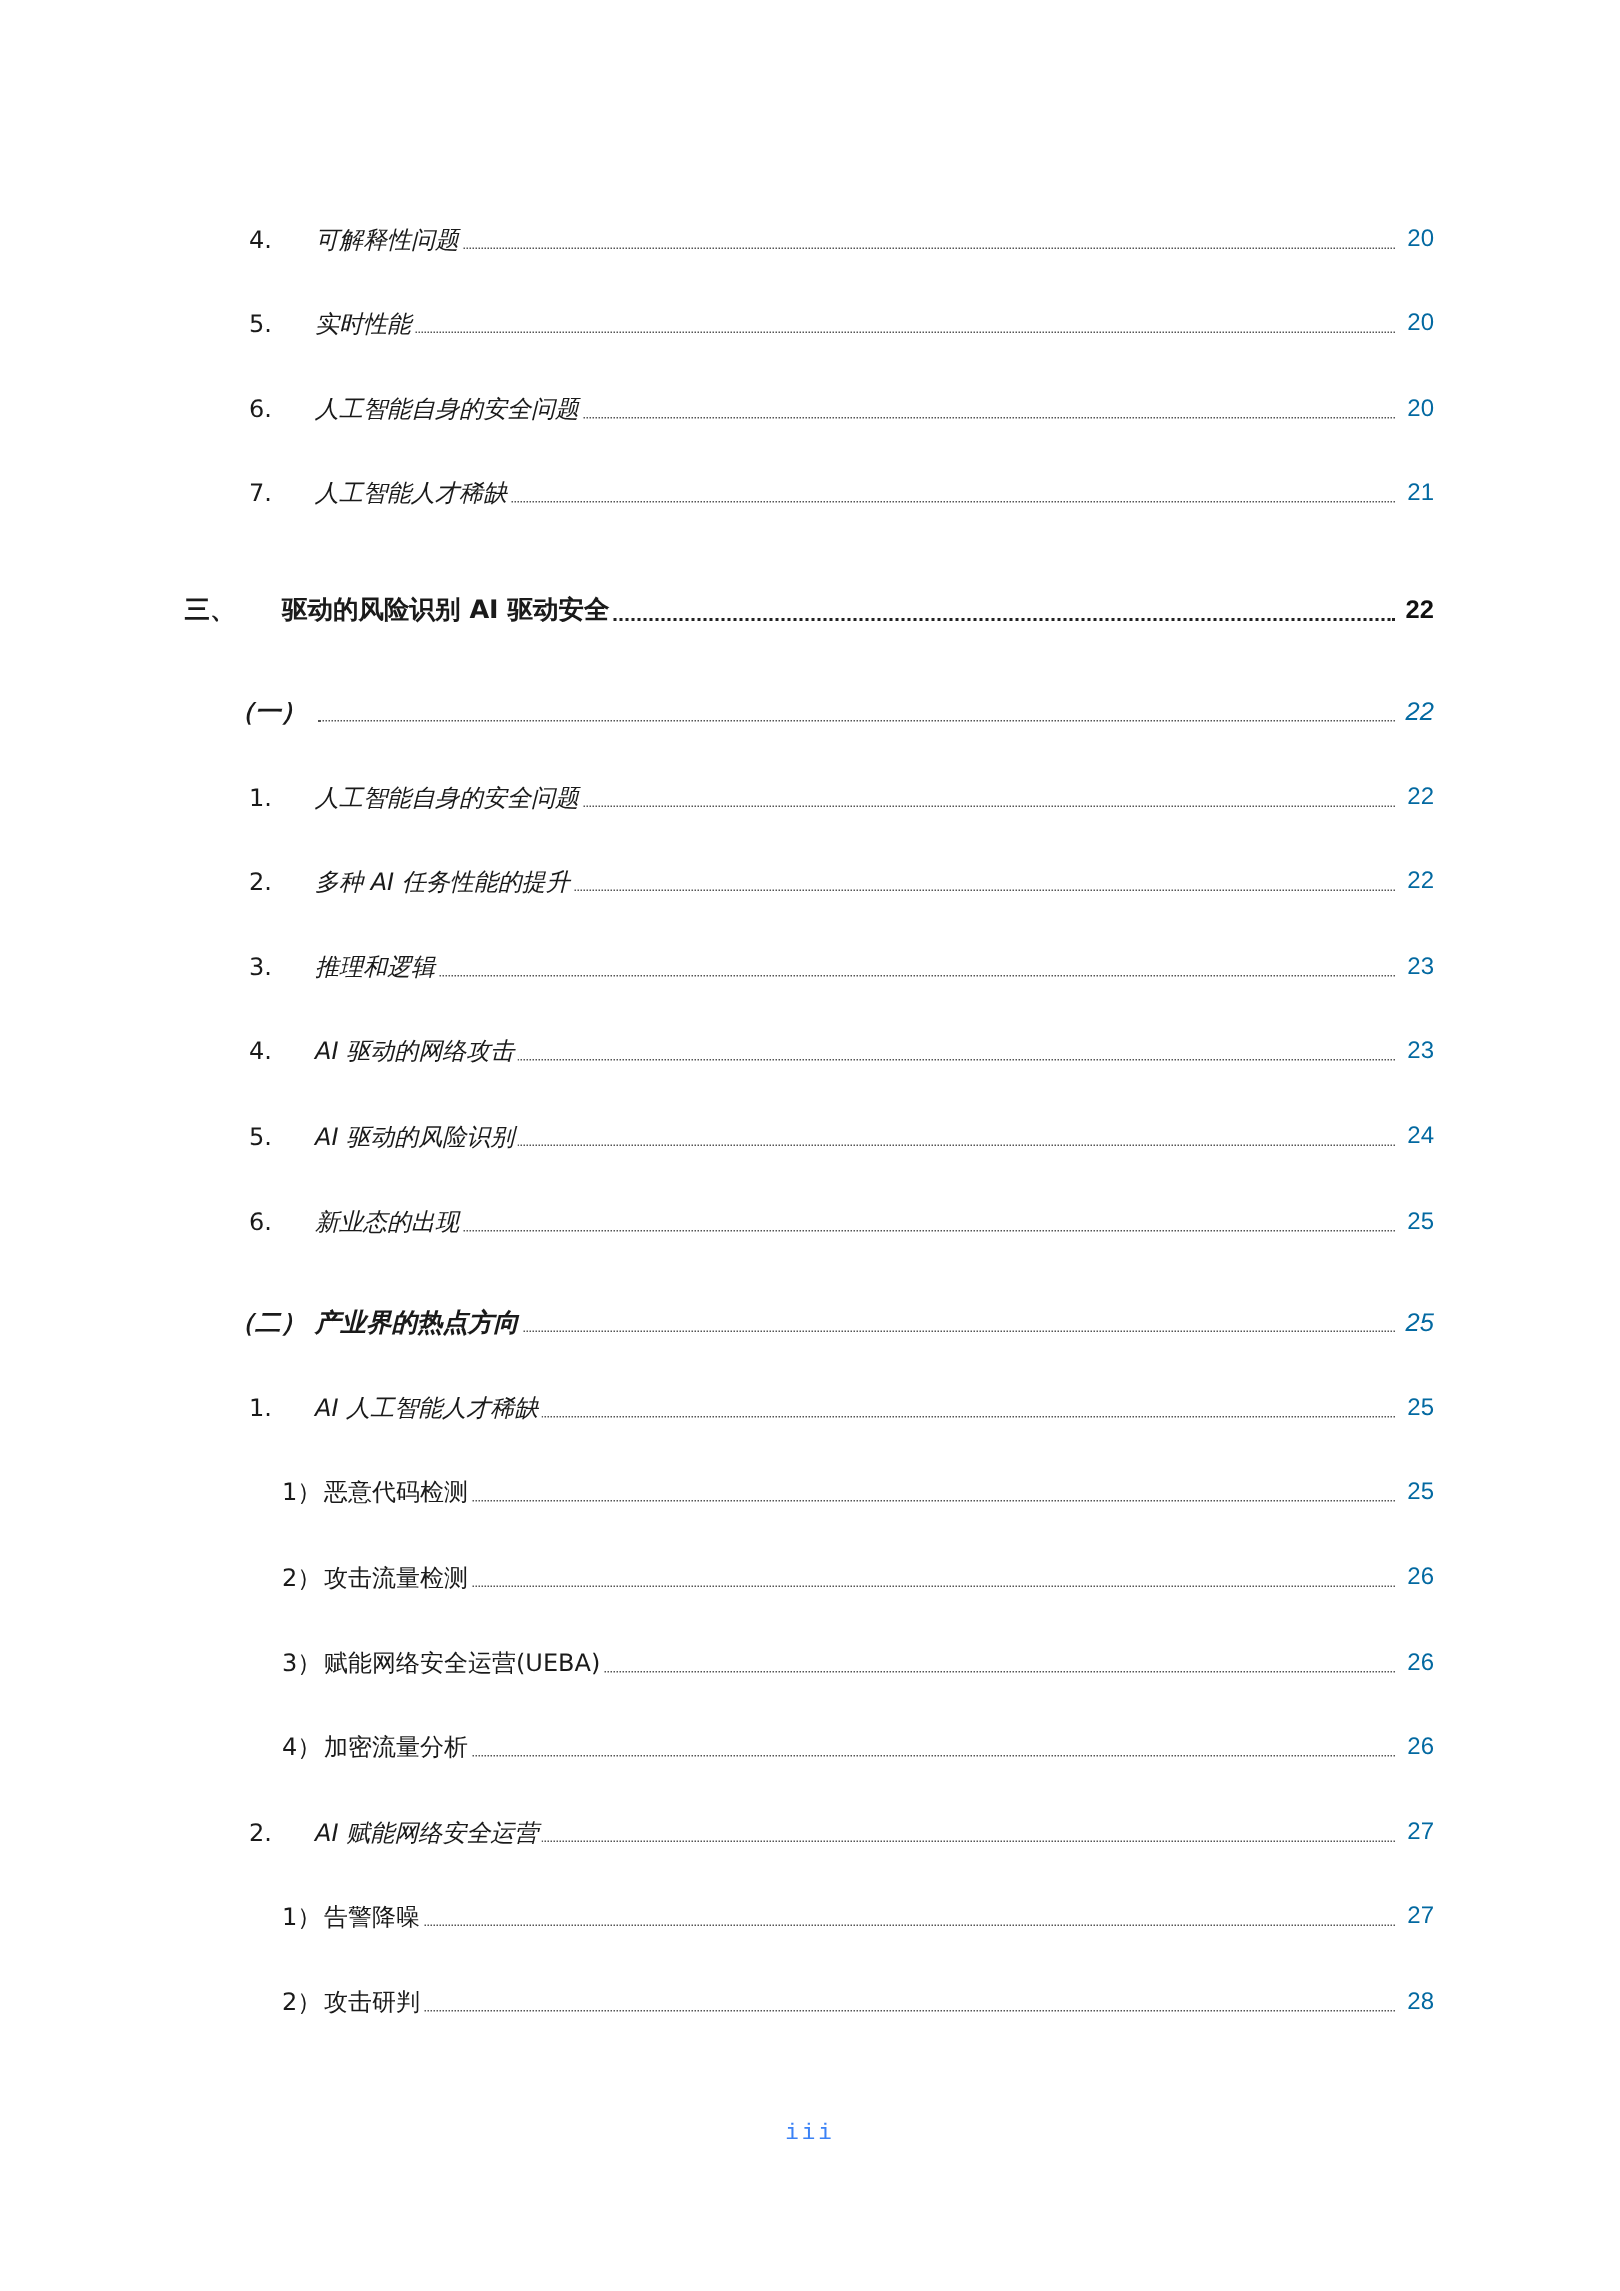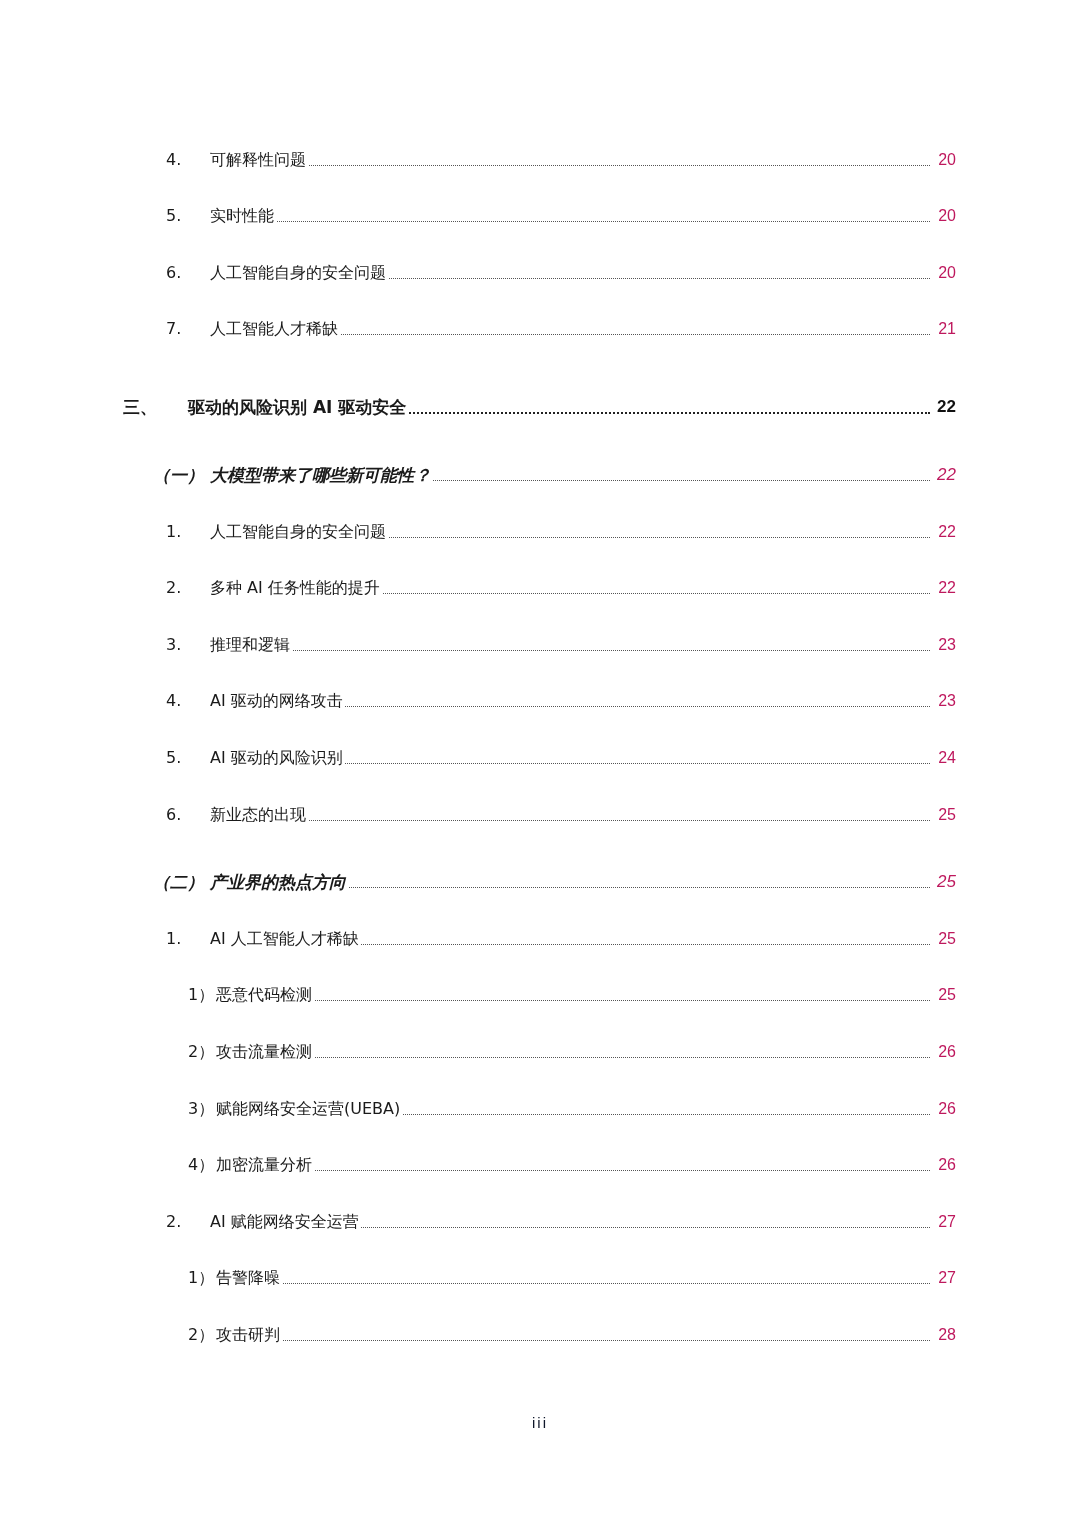--- a/index.html
+++ b/index.html
@@ -44,59 +44,59 @@
       height: 0;
       border-bottom: 1.5px dotted #555;
       z-index: 1;
     }
     .toc-line .page {
       position: absolute;
       top: 0;
       right: 124px;
       white-space: nowrap;
       font-family: "Liberation Sans", sans-serif;
-      color: #be185d;
+      color: #0369a1;
       background: #fff;
       padding-left: 2px;
       z-index: 2;
     }
     
     .lvl1 { font-weight: bold; font-size: 17px; }
     .lvl1 .num { left: 123px; }
     .lvl1 .title { left: 188px; }
     .lvl1 .leader { left: 190px; right: 150px; border-bottom: 2px dotted #222; }
     .lvl1 .page { color: #111; font-weight: bold; }
 
     
     .lvl2 { font-style: italic; font-weight: bold; font-size: 17px; }
     .lvl2 .num { left: 153px; }
     .lvl2 .title { left: 210px; }
     .lvl2 .leader { left: 212px; right: 150px; }
     .lvl2 .page { font-weight: normal; }
 
     
     .lvl3 .num { left: 166px; }
-    .lvl3 .title { left: 210px; }
+    .lvl3 .title { left: 210px; font-style: italic; }
     .lvl3 .leader { left: 212px; right: 150px; }
 
     
     .lvl4 .num { left: 188px; }
     .lvl4 .title { left: 216px; text-align: center; }
     .lvl4 .leader { left: 218px; right: 150px; }
 
     .page-footer {
       position: absolute;
       left: 0;
       width: 1080px;
       top: 1414px;
       text-align: center;
-      font-family: Liberation Sans, sans-serif;
+      font-family: Liberation Mono, monospace;
       font-size: 15px;
       letter-spacing: 2px;
-      color: #0f172a;
+      color: #3b82f6;
     }
   </style>
 </head>
 <body>
 
 <div>
 
   <div class="toc-line lvl3" style="top:145px">
     <span class="num">4.</span>
     <span class="title">可解释性问题</span>
@@ -127,21 +127,20 @@
 
   <div class="toc-line lvl1" style="top:392px">
     <span class="num">三、</span>
     <span class="title">驱动的风险识别 AI 驱动安全</span>
     <span class="leader"></span>
     <span class="page">22</span>
   </div>
 
   <div class="toc-line lvl2" style="top:460px">
     <span class="num">（一）</span>
-    <span class="title">大模型带来了哪些新可能性？</span>
     <span class="leader"></span>
     <span class="page">22</span>
   </div>
 
   <div class="toc-line lvl3" style="top:517px">
     <span class="num">1.</span>
     <span class="title">人工智能自身的安全问题</span>
     <span class="leader"></span>
     <span class="page">22</span>
   </div>

